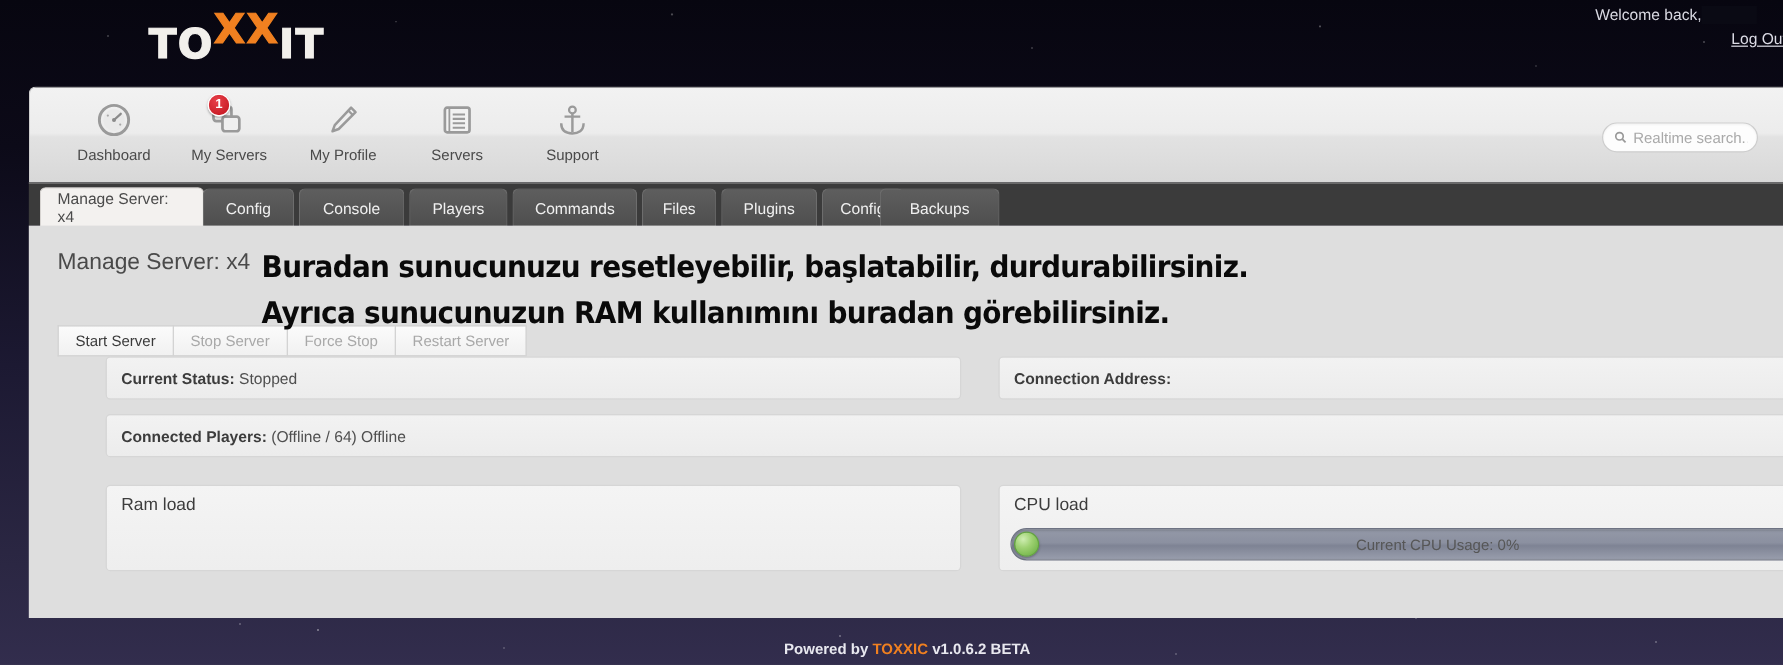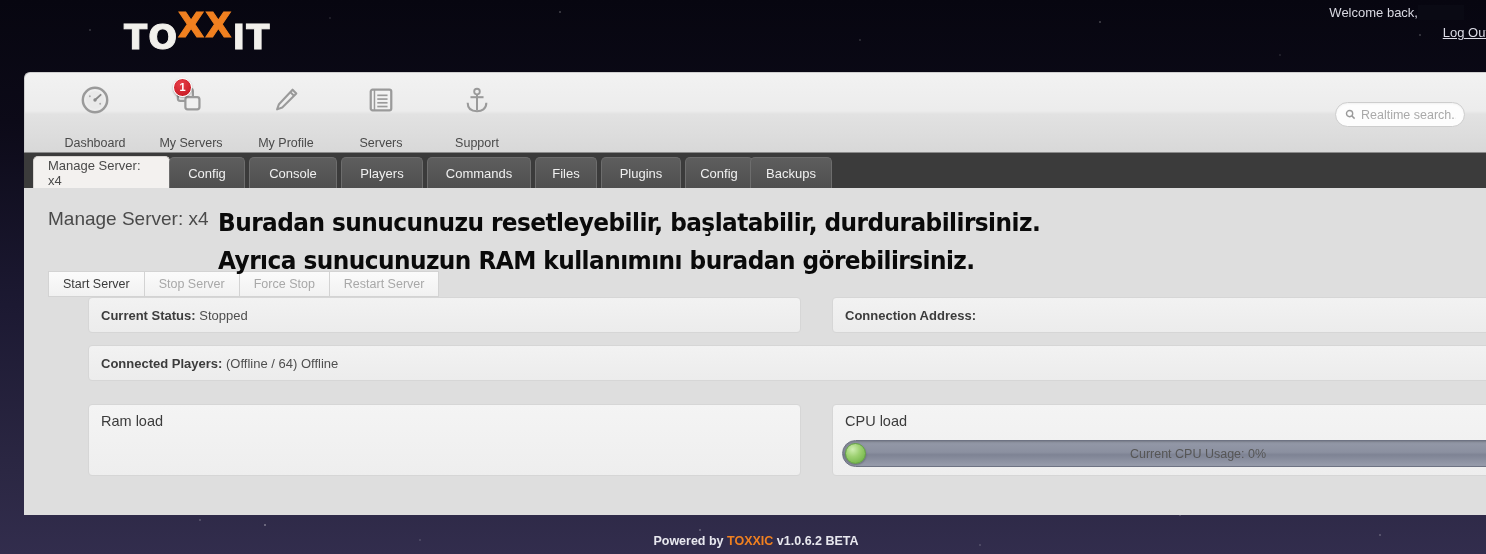--- a/index.html
+++ b/index.html
@@ -108,21 +108,21 @@
   }
   .nav-icon {
     height: 38px;
     display: flex;
     align-items: center;
     justify-content: center;
     position: relative;
   }
   .nav-label {
     font-size: 12.5px;
-    margin-top: 17px;
+    margin-top: 3px;
     color: #4a4a4a;
   }
   .badge {
     position: absolute;
     top: -3px;
     left: 30px;
     width: 19px;
     height: 19px;
     border-radius: 50%;
     background: radial-gradient(circle at 40% 30%, #e8404a, #c0121c);
@@ -432,21 +432,21 @@
 
 <div id="tabstrip">
   <div class="tab active" style="left:9px;width:137px">Manage Server: x4</div>
   <div class="tab" style="left:145px;width:76px">Config</div>
   <div class="tab" style="left:225px;width:88px">Console</div>
   <div class="tab" style="left:317px;width:82px">Players</div>
   <div class="tab" style="left:403px;width:104px">Commands</div>
   <div class="tab" style="left:511px;width:62px">Files</div>
   <div class="tab" style="left:577px;width:80px">Plugins</div>
   <div class="tab" style="left:661px;width:68px">Config</div>
-  <div class="tab" style="left:726px;width:82px">Backups</div>
+  <div class="tab" style="left:709px;width:100px">Backups</div>
 </div>
 
 <div id="content">
 
   <div id="page-title">Manage Server: x4</div>
 
   <div id="btn-group">
     <button class="srv-btn enabled">Start Server</button>
     <button class="srv-btn">Stop Server</button>
     <button class="srv-btn">Force Stop</button>

